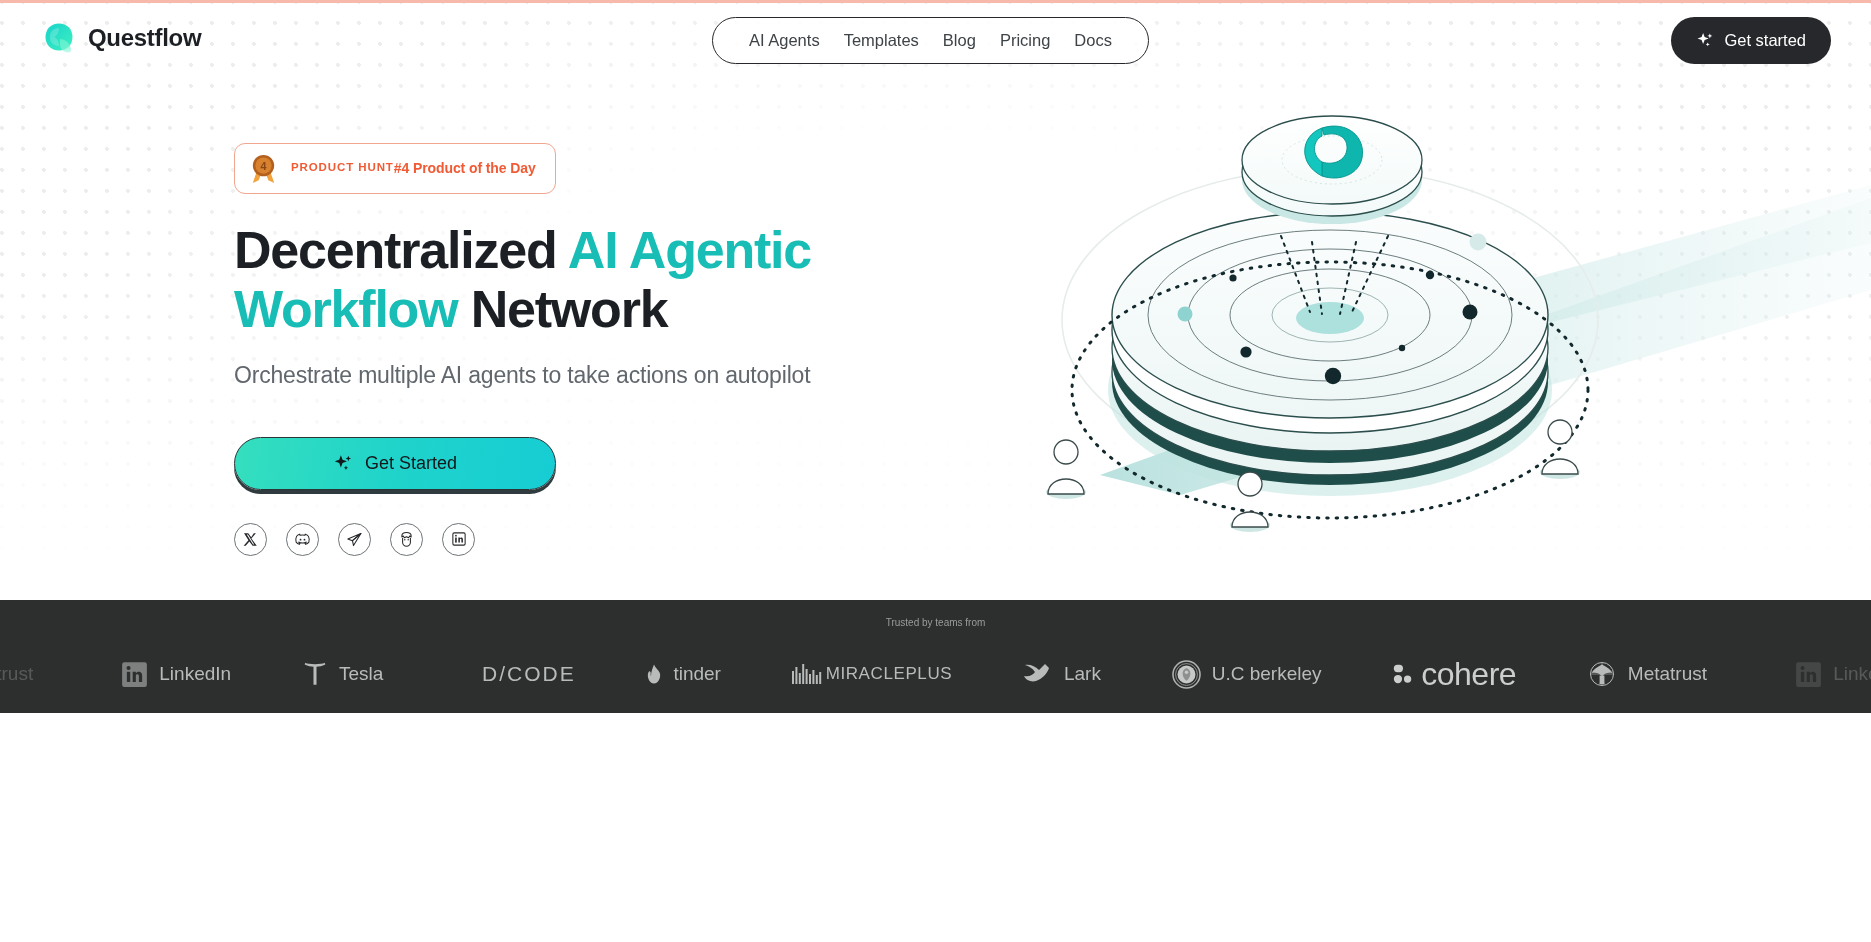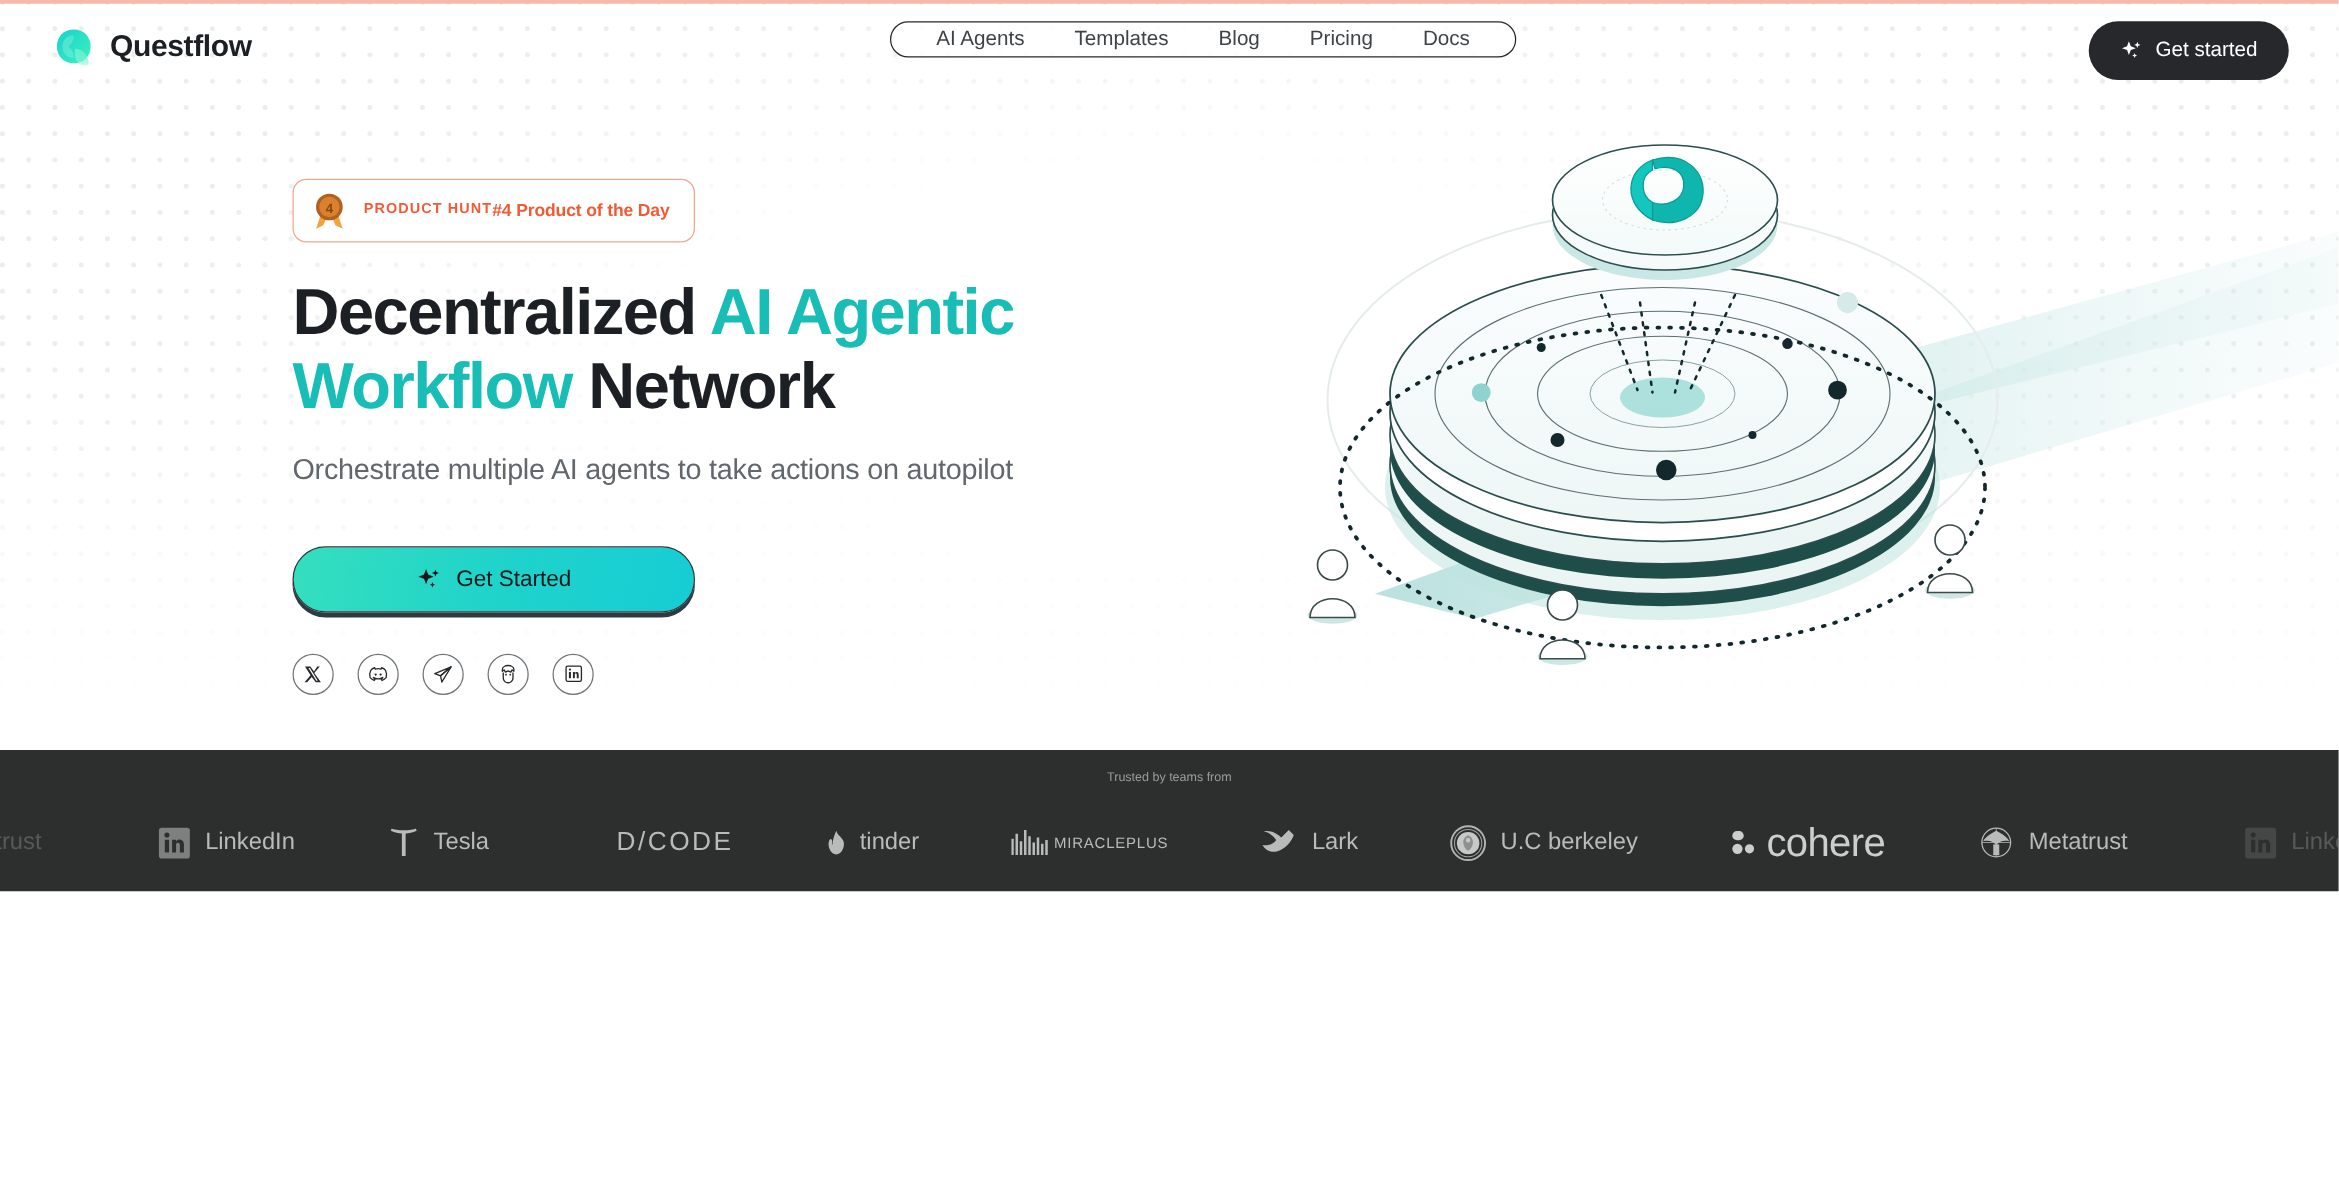--- a/index.html
+++ b/index.html
@@ -84,28 +84,28 @@
     font-size: 24px;
     font-weight: 700;
     color: #1c2024;
     letter-spacing: -0.3px;
   }
 
   .nav-pill {
     position: absolute;
     left: 712px;
     top: 17px;
-    height: 29px;
+    height: 47px;
     border: 1.6px solid #26282b;
     border-radius: 26px;
     background: rgba(255,255,255,0.82);
     display: flex;
     align-items: center;
     padding: 0 24px;
-    gap: 16px;
+    gap: 0;
   }
   .nav-link {
     font-size: 16.5px;
     color: #3e4347;
     padding: 6px 12px;
     border-radius: 16px;
     cursor: pointer;
     white-space: nowrap;
   }
 
@@ -531,21 +531,21 @@
           <rect x="0" y="7" width="2" height="13"></rect>
             <rect x="3.4" y="3" width="2" height="17"></rect>
           <rect x="6.8" y="9" width="2" height="11"></rect>
             <rect x="10.2" y="0" width="2" height="20"></rect>
           <rect x="13.6" y="5" width="2" height="15"></rect>
             <rect x="17" y="10" width="2" height="10"></rect>
           <rect x="20.4" y="6" width="2" height="14"></rect>
             <rect x="23.8" y="11" width="2" height="9"></rect>
           <rect x="27.2" y="8" width="2" height="12"></rect>
         </svg>
-        <span style="font-size:12px;letter-spacing:0.6px;">MIRACLEPLUS</span>
+        <span style="font-size:17px;letter-spacing:0.6px;">MIRACLEPLUS</span>
       </div>
 
       <div class="logo-item">
         <svg width="30" height="26" viewBox="0 0 30 26" fill="#b9bbbb">
           <path d="M2 4 C7 3 12 5 16 9 L22 3 L26 7 C24 13 19 18 13 20 C8 21.6 3 19 1 15 C6 16 10 14 12 11 C9 7 6 5 2 4 Z"></path>
         </svg>
         <span>Lark</span>
       </div>
 
       <div class="logo-item">

